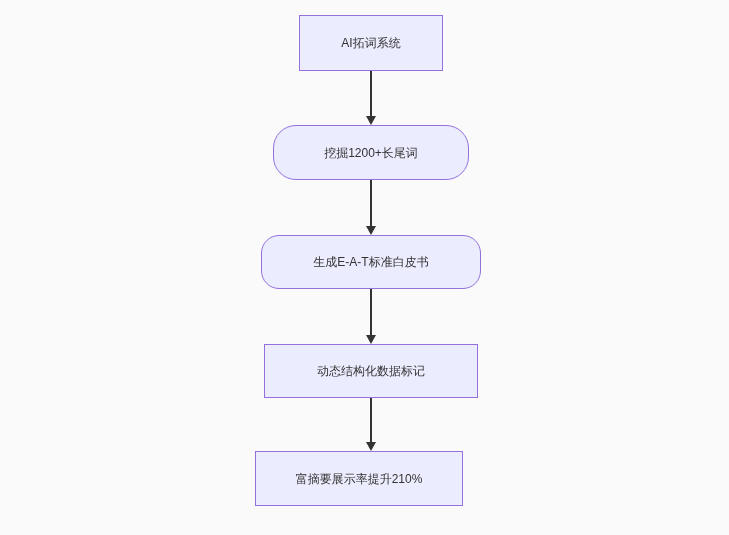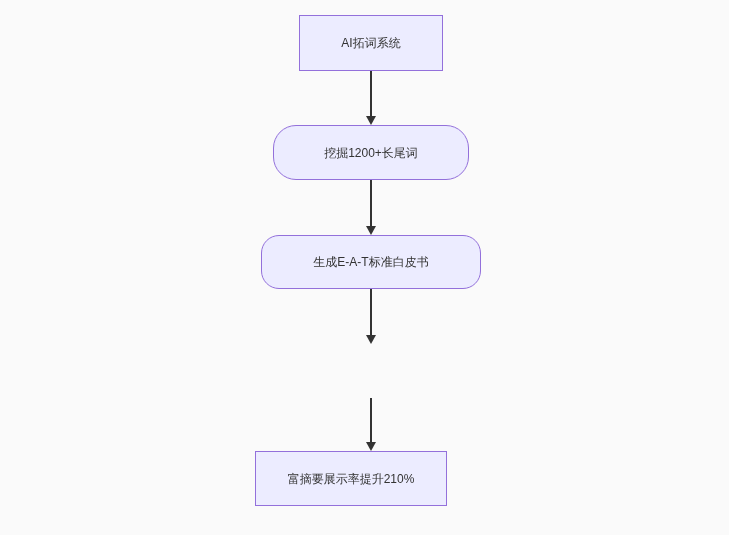--- a/index.html
+++ b/index.html
@@ -26,21 +26,21 @@
     display: flex;
     align-items: center;
     justify-content: center;
     text-align: center;
     white-space: nowrap;
   }
   .node-1 { left: 299px; top: 15px;  width: 144px; height: 56px; }
   .node-2 { left: 273px; top: 125px; width: 196px; height: 55px; border-radius: 23px; }
   .node-3 { left: 261px; top: 235px; width: 220px; height: 54px; border-radius: 18px; }
   .node-4 { left: 264px; top: 344px; width: 214px; height: 54px; }
-  .node-5 { left: 255px; top: 451px; width: 192px; height: 55px; }
+  .node-5 { left: 255px; top: 451px; width: 208px; height: 55px; }
 
   .edge {
     position: absolute;
     width: 12px;
     margin-left: -6px;
     left: 371px;
   }
   .edge-line {
     position: absolute;
     left: 50%;
@@ -91,20 +91,23 @@
 
   <div class="node node-3">
     <span>生成E-A-T标准白皮书</span>
   </div>
 
   <div class="edge edge-3">
     <div class="edge-line"></div>
     <div class="edge-head"></div>
   </div>
 
+  <div class="node node-4">
+    <span>动态结构化数据标记</span>
+  </div>
 
   <div class="edge edge-4">
     <div class="edge-line"></div>
     <div class="edge-head"></div>
   </div>
 
   <div class="node node-5">
     <span>富摘要展示率提升210%</span>
   </div>
 

